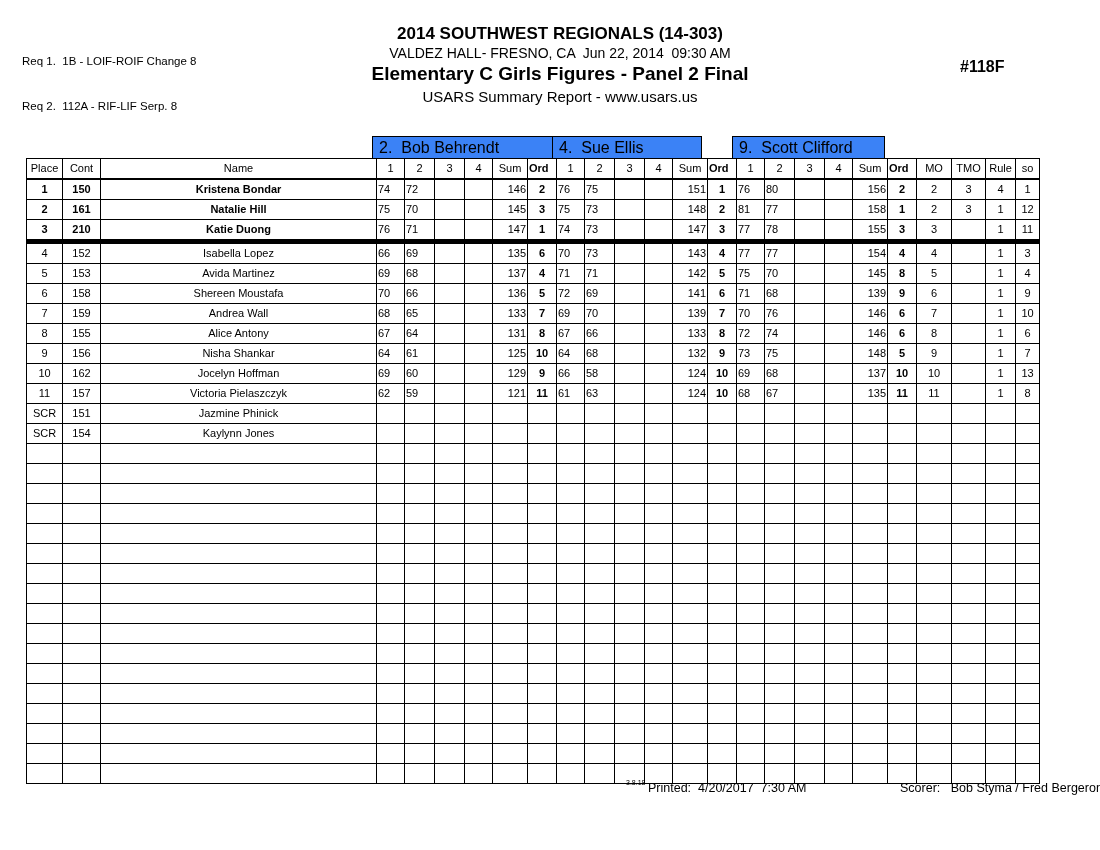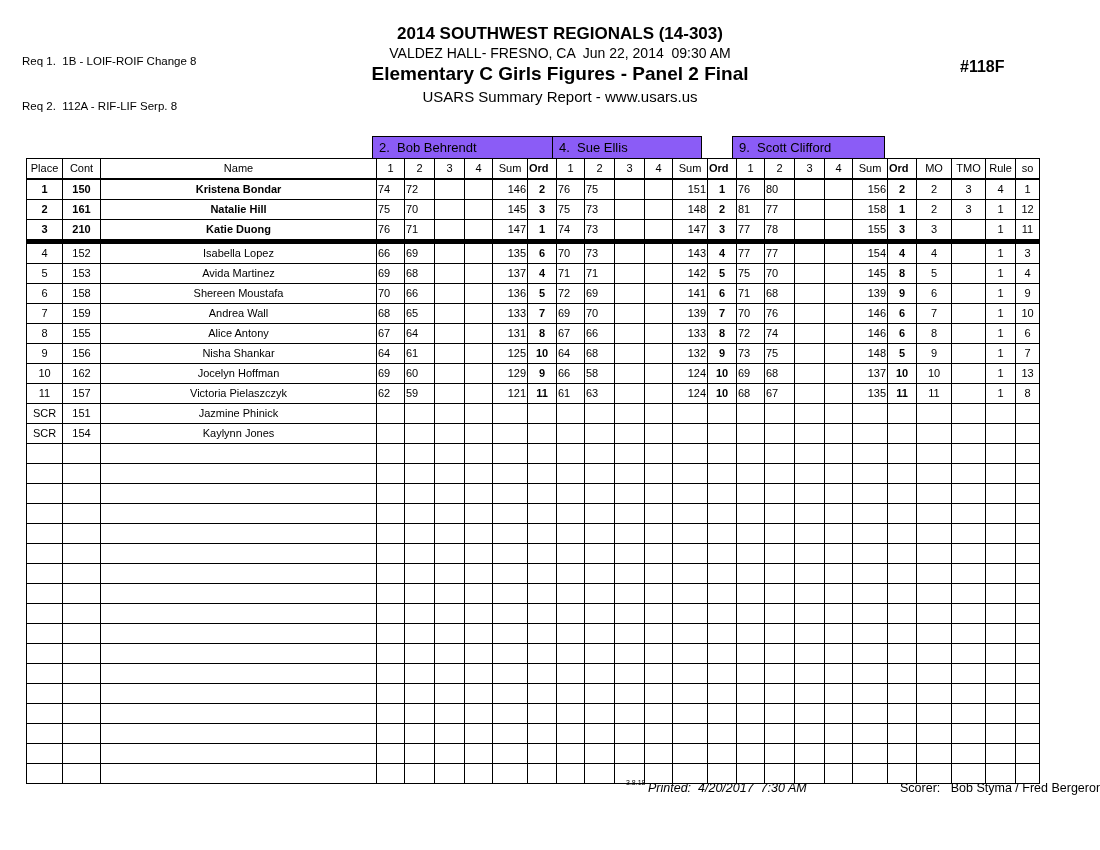--- a/index.html
+++ b/index.html
@@ -11,21 +11,21 @@
   .req{left:22px; top:24px; font-size:11.5px; line-height:15px;}
   .hdr-center{left:0; width:1120px; text-align:center;}
   .title1{top:24px; font-size:17px; font-weight:bold;}
   .title2{top:45px; font-size:14px;}
   .title3{top:63px; font-size:19px; font-weight:bold;}
   .title4{top:88px; font-size:15px;}
   .heatnum{left:960px; top:26px; font-size:16px; font-weight:bold;margin-top:32px;}
 
   .judgebox{
     position:absolute; top:136px; height:23px; box-sizing:border-box;
-    border:1px solid #000; background:#8b5cf6; font-size:13px;
+    border:1px solid #000; background:#3b82f6; font-size:16px;
     padding-left:6px; line-height:21px; white-space:pre; overflow:hidden;
   }
   #jb1{left:372px; width:181px;}
   #jb2{left:552px; width:150px;}
   #jb3{left:732px; width:153px;}
 
   table.results{
     position:absolute; left:26px; top:158px; width:1013px;
     border-collapse:collapse; table-layout:fixed;
     font-family:"Liberation Sans", sans-serif;
@@ -38,21 +38,21 @@
   td.c{text-align:center;}
   td.name{text-align:center; padding-left:8px; font-size:12px;}
   td.score{text-align:left; padding-left:3px;}
   td.sum{text-align:right; padding-right:3px;}
   td.ord{border-left:4px solid #000; border-right:4px solid #000; font-weight:bold; text-align:center;}
   td.ordh{border-left:4px solid #000; border-right:4px solid #000; text-align:left; font-weight:bold;}
   tr.b td.place, tr.b td.cont, tr.b td.name{font-weight:bold;}
   tr.sep td{border-bottom:5px solid #000;}
 
   .version{left:626px; top:779px; font-size:7px;}
-  .printed{left:648px; top:781px; font-size:12.5px;font-style:italic;}
+  .printed{left:648px; top:781px; font-size:12.5px;}
   .scorer{left:856px; top:781px; font-size:12.5px;margin-left:44px;}
 </style>
 </head>
 <body>
 
 <div class="page">
 
   <div class="abs req">
     <div>Req 1.  1B - LOIF-ROIF Change 8</div>
     <div>Req 2.  112A - RIF-LIF Serp. 8</div>

